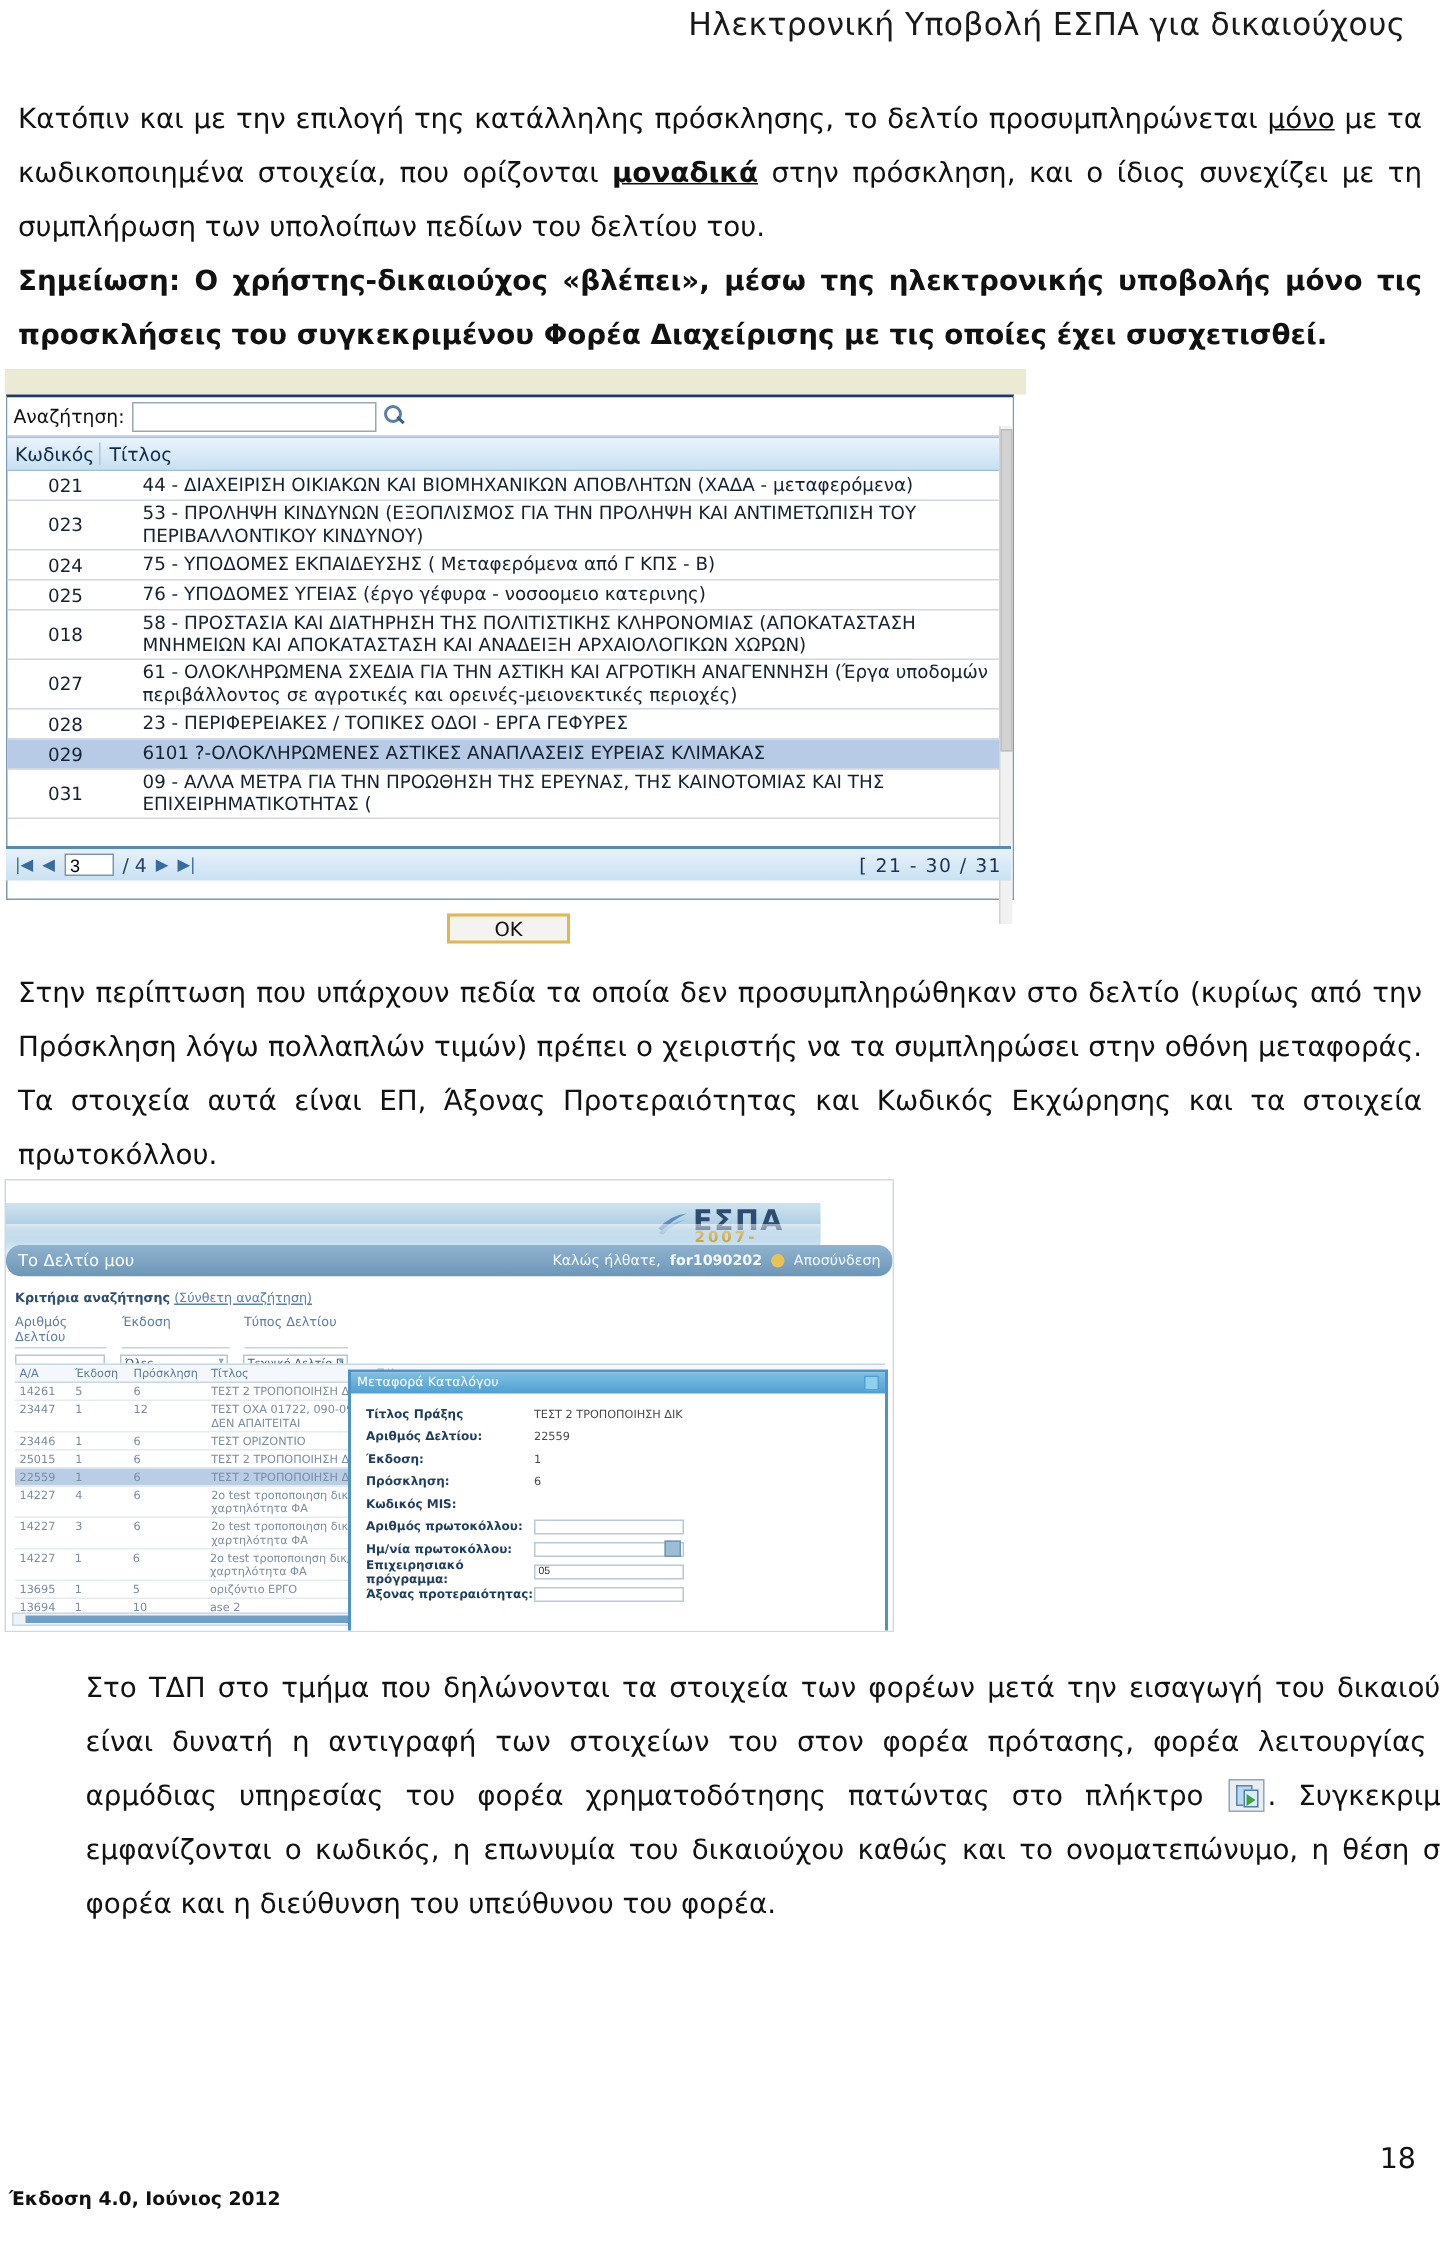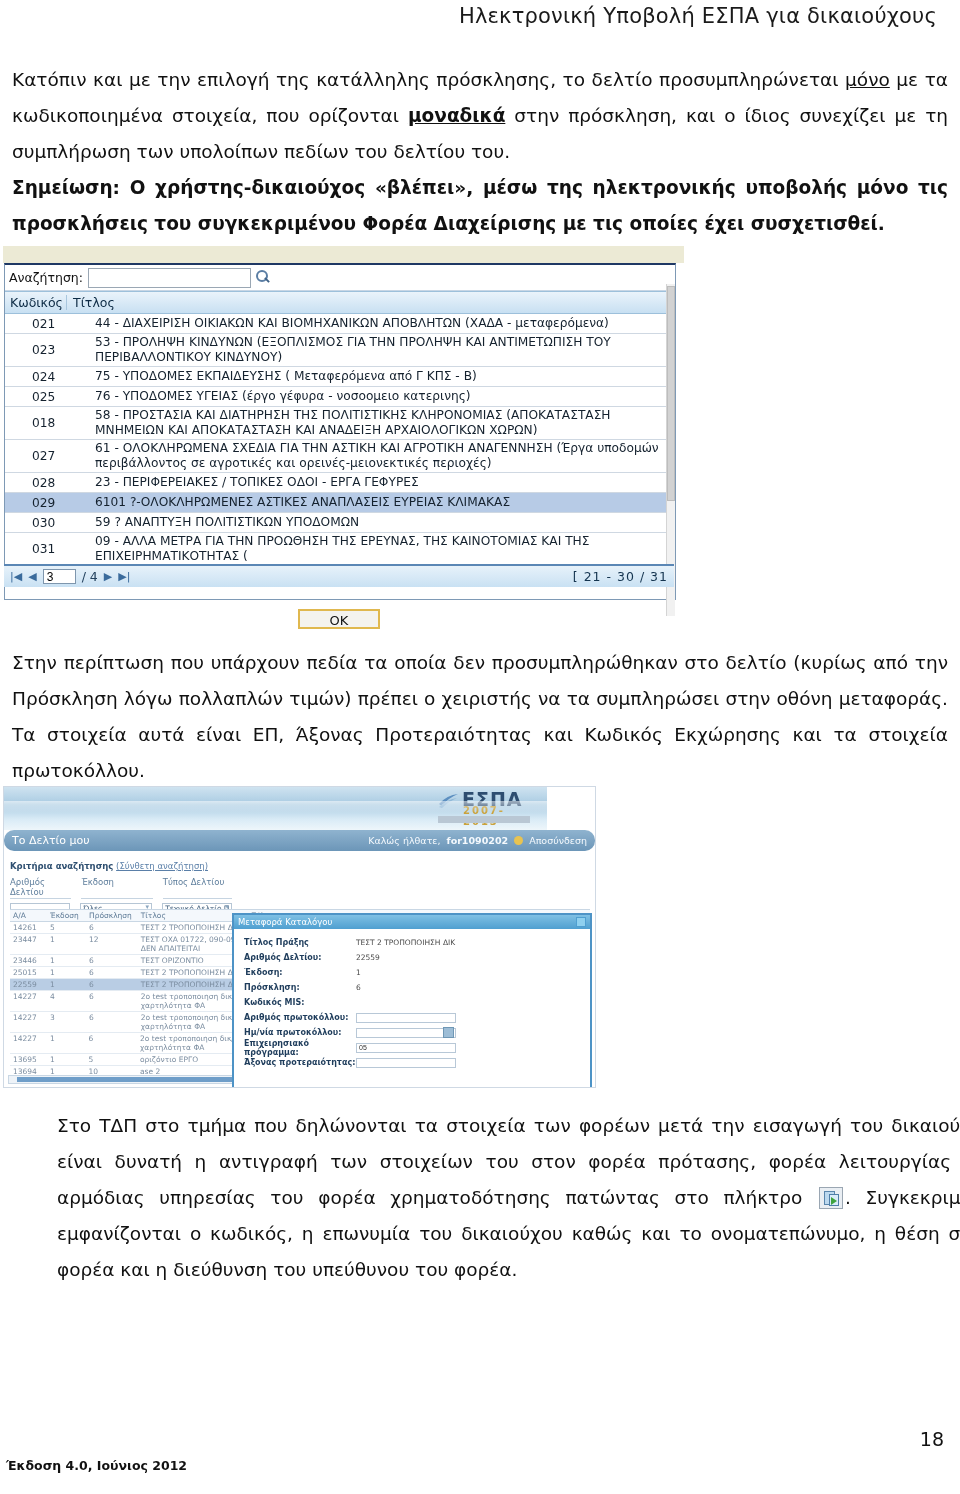--- a/index.html
+++ b/index.html
@@ -114,21 +114,21 @@
     font-size:13px;color:#111;box-sizing:border-box;
   }
 
   
   .shot2{
     position:absolute;left:3px;top:786px;width:593px;height:302px;
     overflow:hidden;background:#ffffff;border:1px solid #cfd9e4;box-sizing:border-box;
     filter:blur(.35px);
   }
   .s2-banner{
-    position:absolute;left:0;top:0;width:543px;height:43px;
+    position:absolute;left:0;top:15px;width:543px;height:43px;
     background:linear-gradient(180deg,#cfe3f0 0%,#a9cbe2 40%,#d9ebf6 75%,#eef6fb 100%);
   }
   .s2-banner:after{
     content:"";position:absolute;left:0;top:14px;width:100%;height:12px;
     background:linear-gradient(180deg,rgba(255,255,255,.55),rgba(255,255,255,0));
   }
   .espa-logo{
     position:absolute;right:13px;top:2px;width:100px;height:38px;text-align:left;
   }
   .espa-word{
@@ -289,24 +289,20 @@
             <div class="s1-code">027</div>
             <div class="s1-title">61 - ΟΛΟΚΛΗΡΩΜΕΝΑ ΣΧΕΔΙΑ ΓΙΑ ΤΗΝ ΑΣΤΙΚΗ ΚΑΙ ΑΓΡΟΤΙΚΗ ΑΝΑΓΕΝΝΗΣΗ (Έργα υποδομών περιβάλλοντος σε αγροτικές και ορεινές-μειονεκτικές περιοχές)</div>
           </div>
           <div class="s1-row">
             <div class="s1-code">028</div>
             <div class="s1-title">23 - ΠΕΡΙΦΕΡΕΙΑΚΕΣ / ΤΟΠΙΚΕΣ ΟΔΟΙ - ΕΡΓΑ ΓΕΦΥΡΕΣ</div>
           </div>
           <div class="s1-row sel">
             <div class="s1-code">029</div>
             <div class="s1-title">6101 ?-ΟΛΟΚΛΗΡΩΜΕΝΕΣ ΑΣΤΙΚΕΣ ΑΝΑΠΛΑΣΕΙΣ ΕΥΡΕΙΑΣ ΚΛΙΜΑΚΑΣ</div>
-          </div>
-          <div class="s1-row">
-            <div class="s1-code">030</div>
-            <div class="s1-title">59 ? ΑΝΑΠΤΥΞΗ ΠΟΛΙΤΙΣΤΙΚΩΝ ΥΠΟΔΟΜΩΝ</div>
           </div>
           <div class="s1-row">
             <div class="s1-code">031</div>
             <div class="s1-title">09 - ΑΛΛΑ ΜΕΤΡΑ ΓΙΑ ΤΗΝ ΠΡΟΩΘΗΣΗ ΤΗΣ ΕΡΕΥΝΑΣ, ΤΗΣ ΚΑΙΝΟΤΟΜΙΑΣ ΚΑΙ ΤΗΣ ΕΠΙΧΕΙΡΗΜΑΤΙΚΟΤΗΤΑΣ (</div>
           </div>
         </div>
 
       <div class="s1-scroll">
         <div class="s1-scroll-thumb"></div>
       </div>

